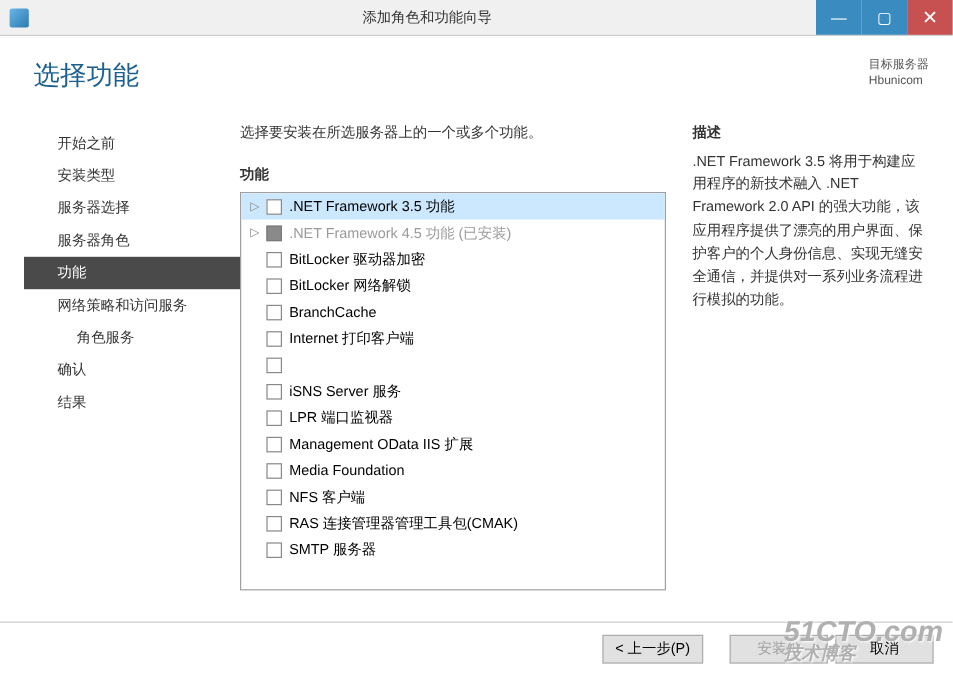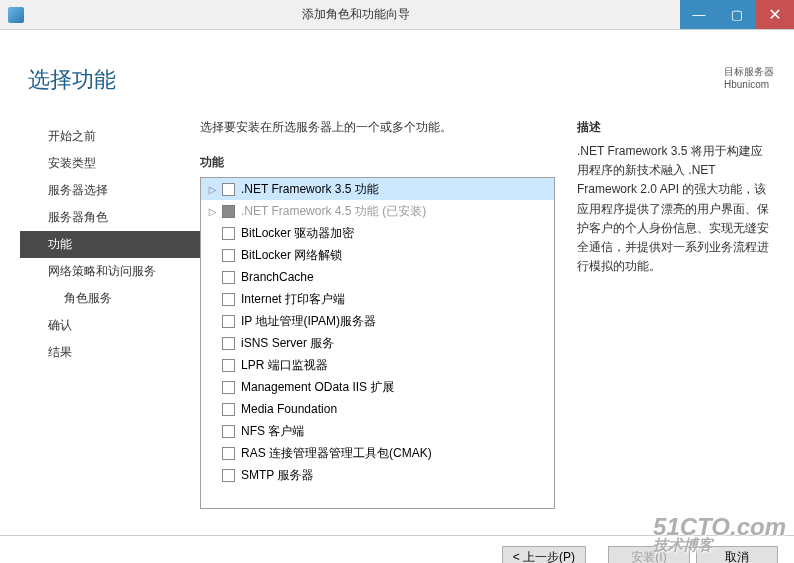--- a/index.html
+++ b/index.html
@@ -7,21 +7,21 @@
 
 .titlebar { height: 30px; background: #f0f0f0; border-bottom: 1px solid #d0d0d0; display: flex; align-items: center; position: relative; }
 .title-icon { width: 16px; height: 16px; margin: 0 8px; background: linear-gradient(135deg,#6bb5e8,#2a7ab0); border-radius: 2px; }
 .title-text { flex: 1; text-align: center; font-size: 12px; color: #333; }
 .win-controls { display: flex; height: 100%; }
 .win-btn { width: 38px; height: 100%; display: flex; align-items: center; justify-content: center; font-size: 13px; cursor: pointer; }
 .win-btn.min { background: #3a8bc0; color: #fff; }
 .win-btn.max { background: #3a8bc0; color: #fff; }
 .win-btn.close { background: #c75050; color: #fff; font-size: 16px; }
 
-.content { padding: 10px 20px 0 20px; height: 488px; margin-top: 17px; }
+.content { padding: 10px 20px 0 20px; height: 488px; }
 .header-row { display: flex; justify-content: space-between; padding: 8px 0 24px 8px; }
 .page-title { font-size: 22px; color: #1a5f8e; font-weight: 300; }
 .target-box { font-size: 10px; color: #555; line-height: 1.3; }
 
 .main-row { display: flex; height: 400px; }
 .sidebar { width: 180px; padding-top: 4px; }
 .sidebar-item { padding: 5px 8px 5px 28px; font-size: 12px; color: #333; cursor: pointer; }
 .sidebar-item.indent { padding-left: 44px; }
 .sidebar-item.active { background: #4a4a4a; color: #fff; }
 
@@ -113,21 +113,20 @@
             <span class="feature-label">BranchCache</span>
           </div>
           <div class="feature-item">
             <span class="expand"></span>
             <span class="checkbox"></span>
             <span class="feature-label">Internet 打印客户端</span>
           </div>
           <div class="feature-item">
             <span class="expand"></span>
             <span class="checkbox"></span>
-            <span class="feature-label">IP 地址管理(IPAM)服务器</span>
           </div>
           <div class="feature-item">
             <span class="expand"></span>
             <span class="checkbox"></span>
             <span class="feature-label">iSNS Server 服务</span>
           </div>
           <div class="feature-item">
             <span class="expand"></span>
             <span class="checkbox"></span>
             <span class="feature-label">LPR 端口监视器</span>

